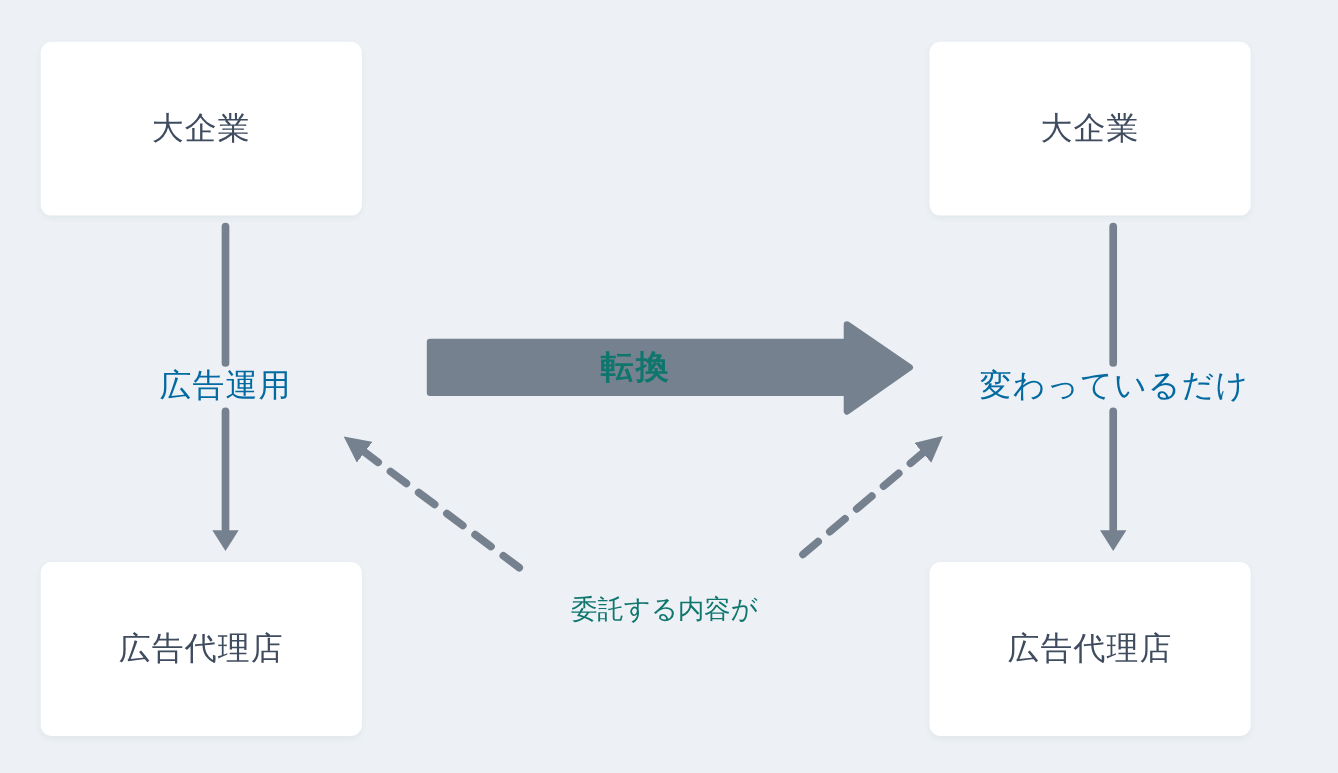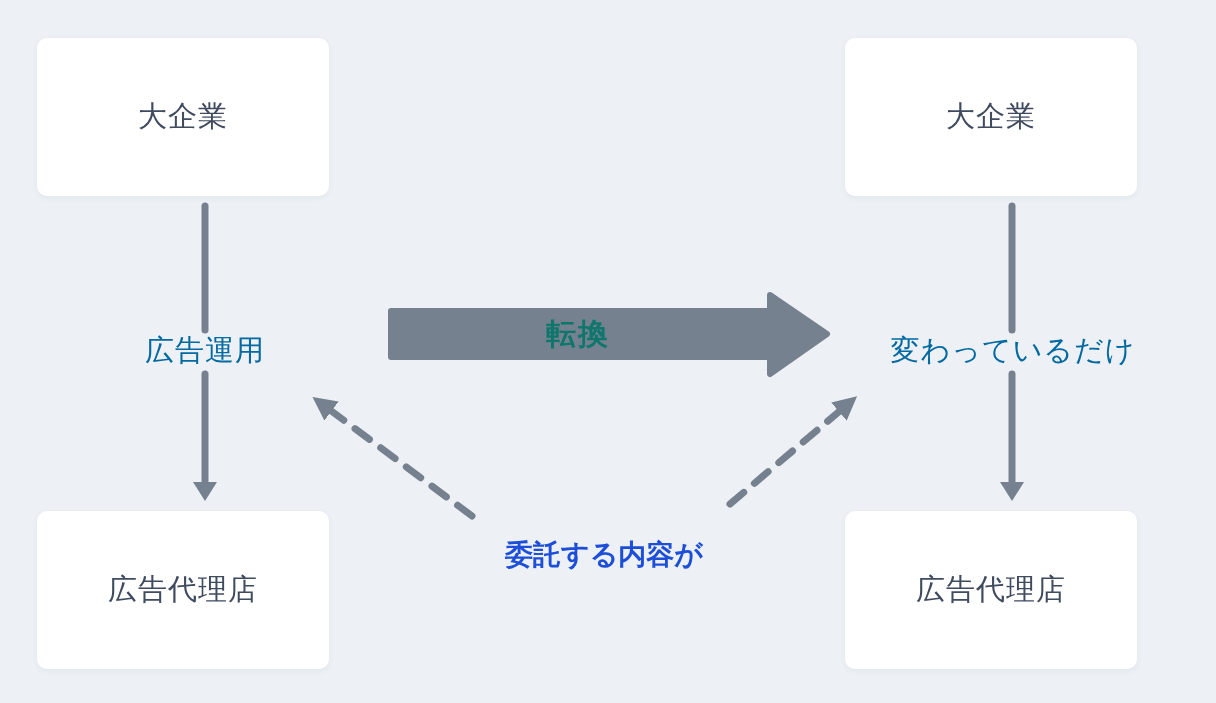--- a/index.html
+++ b/index.html
@@ -61,24 +61,24 @@
     color: #0f766e;
     letter-spacing: 2px;
     white-space: nowrap;
   }
   .note {
     position: absolute;
     left: 604px;
     top: 555px;
     transform: translate(-50%, -50%);
     text-align: center;
-    font-size: 28px;
+    font-size: 24px;
     line-height: 46px;
-    font-weight: bold;
-    color: #1d4ed8;
+    font-weight: normal;
+    color: #0f766e;
     white-space: nowrap;
   }
 </style>
 </head>
 <body>
 
 <div class="canvas">
 
   <svg class="connectors" viewBox="0 0 1216 703">
     <defs>

